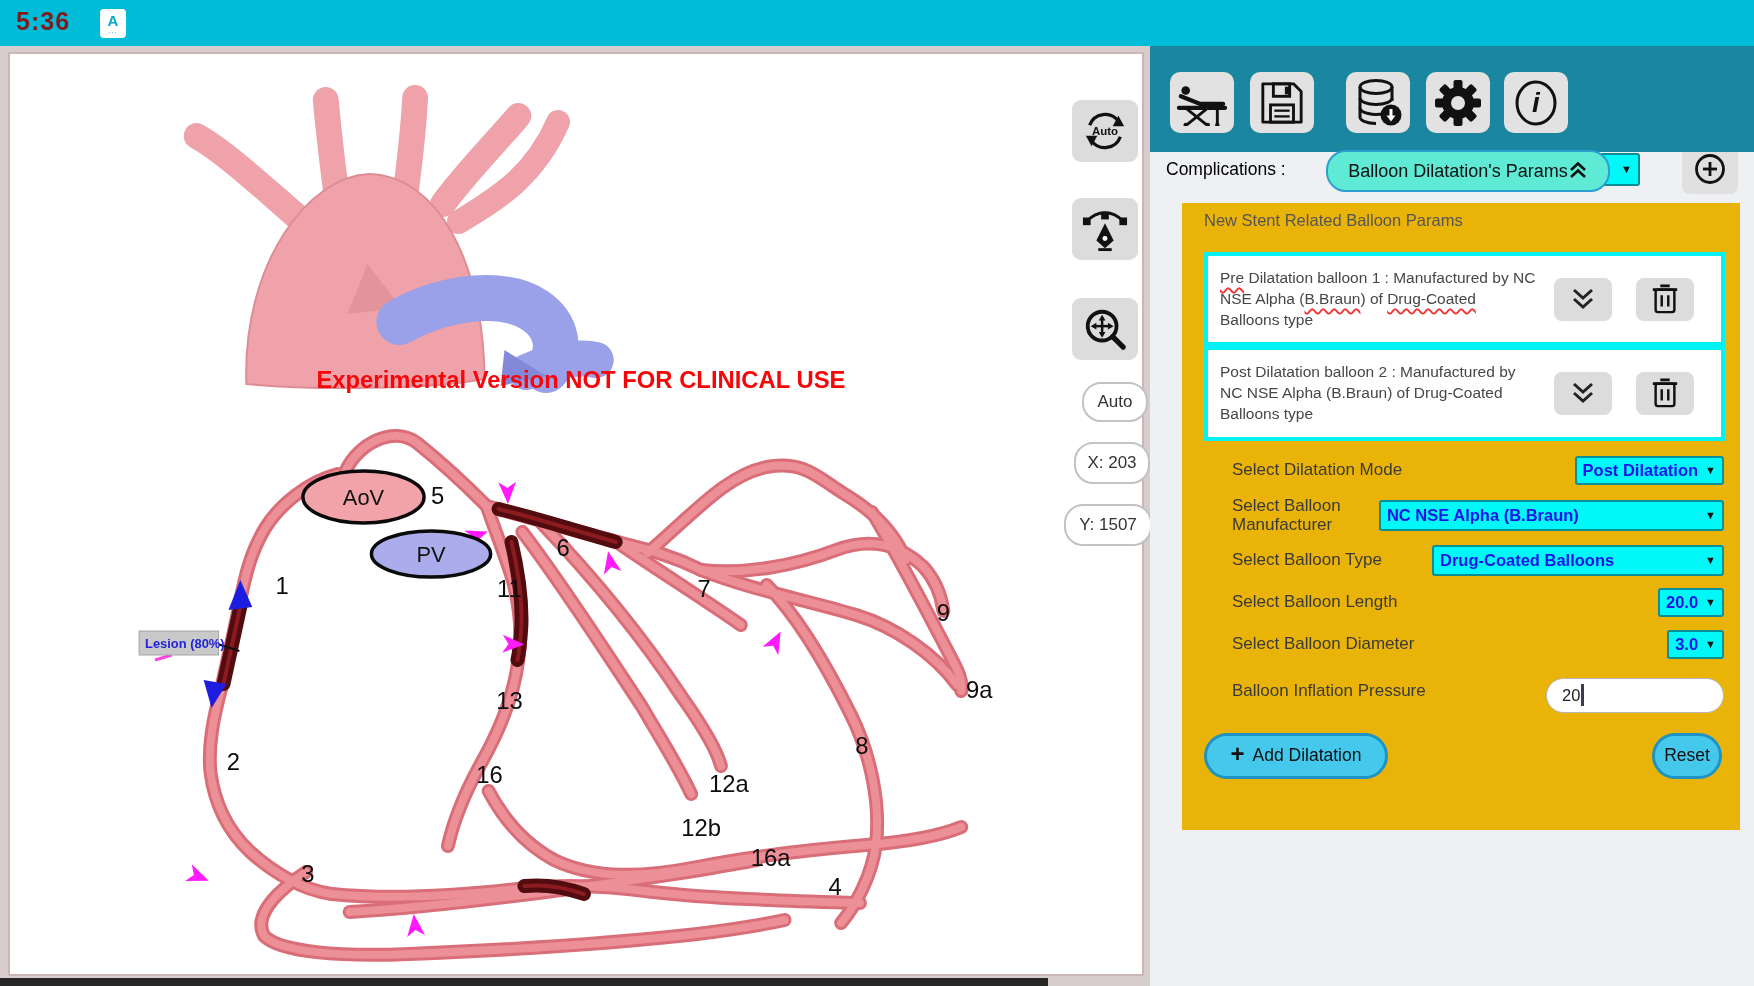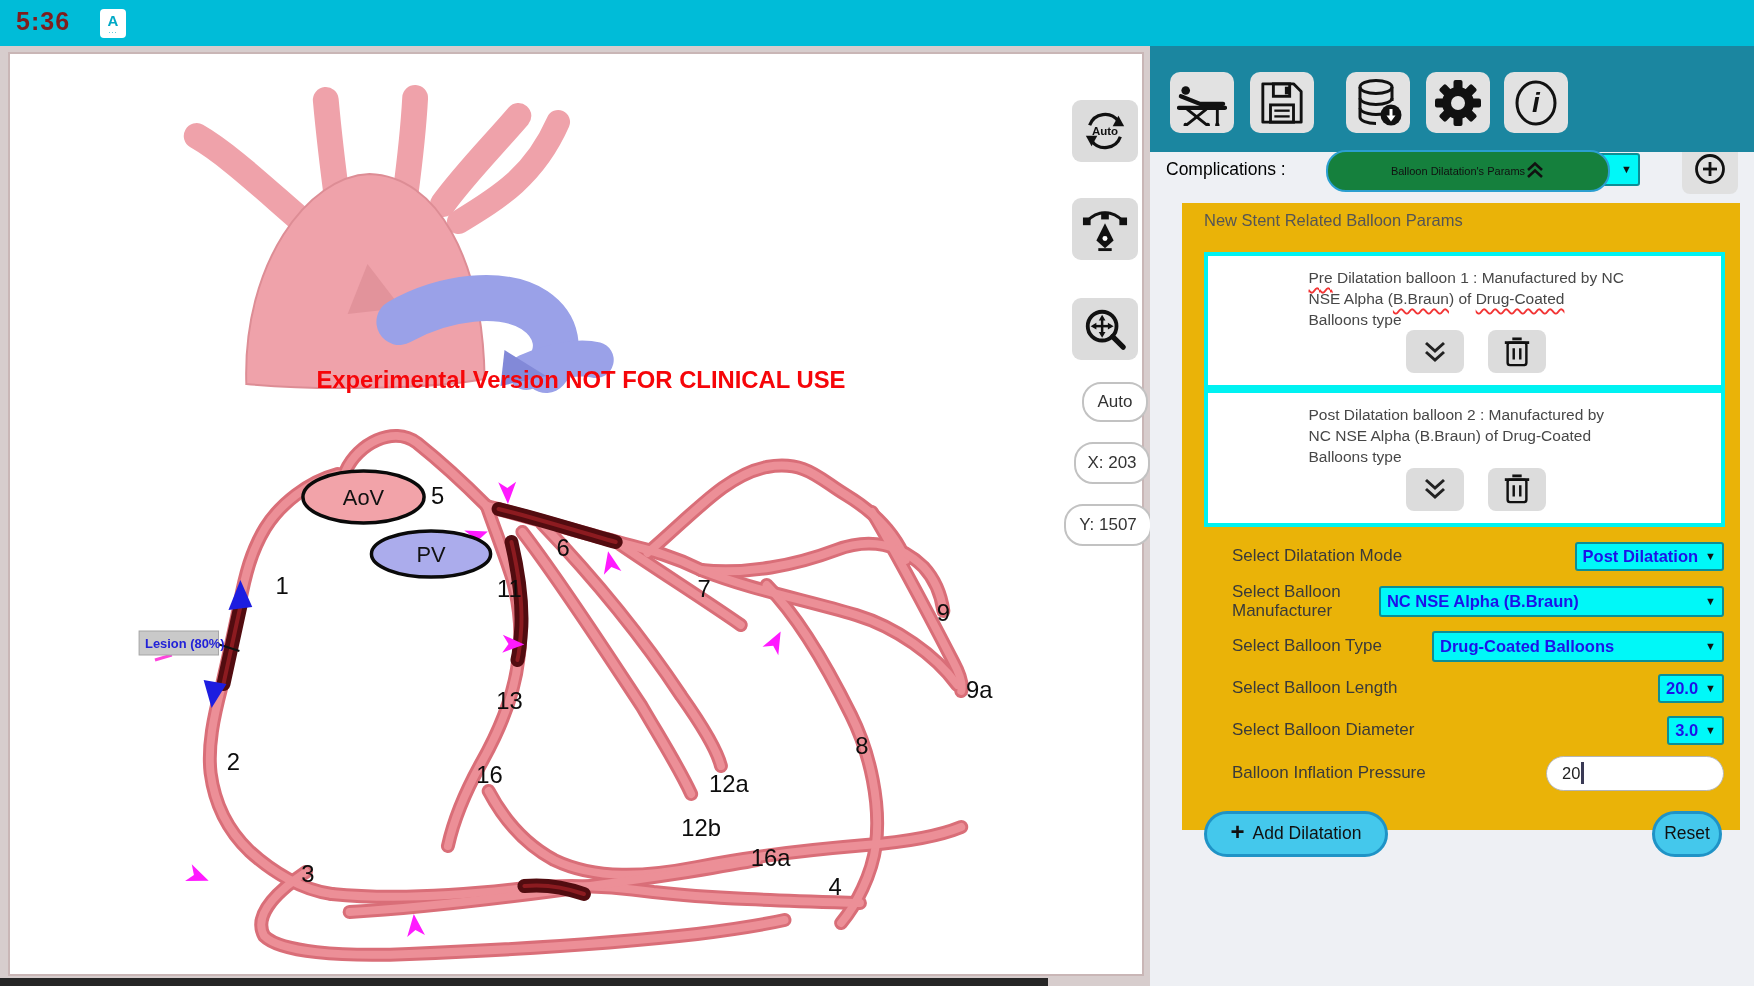--- a/index.html
+++ b/index.html
@@ -22,43 +22,43 @@
   
   .tool-btn{position:absolute;width:66px;height:62px;background:#dcdcdc;border:none;border-radius:9px;
     display:flex;align-items:center;justify-content:center;padding:0;cursor:pointer;}
   .pill{position:absolute;background:#fff;border:2.5px solid #c2c2c2;border-radius:19px;color:#333;
     font-size:17px;display:flex;align-items:center;justify-content:center;}
   
   .right-panel{position:absolute;left:1150px;top:46px;width:604px;height:940px;background:#eef0f4;}
   .teal-band{position:absolute;left:0;top:0;width:604px;height:106px;background:#1b86a0;}
   .tb-btn{position:absolute;top:26px;width:64px;height:61px;background:#e2e2e2;border:none;border-radius:10px;
     display:flex;align-items:center;justify-content:center;padding:0;cursor:pointer;}
-  .params-pill{position:absolute;left:176px;top:104px;width:280px;height:38px;background:#15803d;
+  .params-pill{position:absolute;left:176px;top:104px;width:280px;height:38px;background:#5eead4;
     border:2px solid #2b9fd0;border-radius:20px;display:flex;align-items:center;justify-content:center;
-    font-size:11px;color:#111;cursor:pointer;}
+    font-size:18px;color:#111;cursor:pointer;}
   .params-panel{position:absolute;left:32px;top:157px;width:558px;height:627px;background:#eab308;
     box-sizing:border-box;padding:8px 16px 0 22px;}
   .section-label{font-size:16.5px;color:#555;}
   .cards{margin-top:22px;width:521px;}
   .card{display:flex;align-items:center;background:#fff;border:4px solid #00f2f2;box-sizing:border-box;
-    padding:12px 6px 12px 12px;flex-direction:column;}
+    padding:12px 6px 12px 12px;}
   .card-text{width:318px;font-size:15.5px;line-height:1.34;color:#474747;}
   .sq{text-decoration:underline wavy #f23434 2px;text-underline-offset:4px;}
   .card-actions{display:flex;align-items:center;gap:24px;margin-left:16px;}
   .mini-btn{width:58px;height:43px;background:#dcdcdc;border:none;border-radius:8px;display:flex;
     align-items:center;justify-content:center;padding:0;cursor:pointer;}
   .prow{display:flex;align-items:center;margin-top:9px;min-height:33px;}
   .prow .plabel{font-size:17px;color:#3a3a3a;line-height:1.15;margin-left:28px;}
   .select{background:#00f8f8;border:2px solid #0c8e96;border-radius:3px;color:#1d12e8;font-size:16.5px;
     height:29px;display:inline-flex;align-items:center;box-sizing:border-box;padding:0 6px;cursor:pointer;white-space:nowrap;}
   .select .caret{color:#111;font-size:11px;margin-left:7px;}
   .sel-right{margin-left:auto;font-weight:bold;}
   .sel-wide{justify-content:space-between;}
   .inputbox{margin-left:auto;width:178px;height:35px;background:#fff;border:1.5px solid #b5b5b5;border-radius:18px;
-    display:flex;align-items:center;padding-left:15px;box-sizing:border-box;font-size:16.5px;color:#222;}
+    display:flex;align-items:center;padding-left:15px;box-sizing:border-box;font-size:16.5px;color:#222;margin-top:8px;}
   .caret-bar{width:2.5px;height:22px;background:#3a3a55;margin-left:1px;}
   .btnrow{display:flex;align-items:center;margin-top:20px;padding-right:2px;}
   .cyan-btn{background:#44c8ec;border:3px solid #1f93c6;border-radius:24px;color:#111;font-size:17.5px;
     height:46px;display:flex;align-items:center;justify-content:center;cursor:pointer;box-sizing:border-box;}
   .add-btn{width:184px;gap:8px;}
   .add-btn .plus{font-size:24px;font-weight:bold;margin-top:-3px;}
   .reset-btn{width:70px;margin-left:auto;}
   .results-h{margin:13px 0 0 16px;font-size:23px;color:#4a4a4a;}
   .rrow{display:flex;align-items:center;margin:12px 16px 0 16px;min-height:34px;}
   .rrow .rlabel{font-size:17.5px;color:#000000;}

